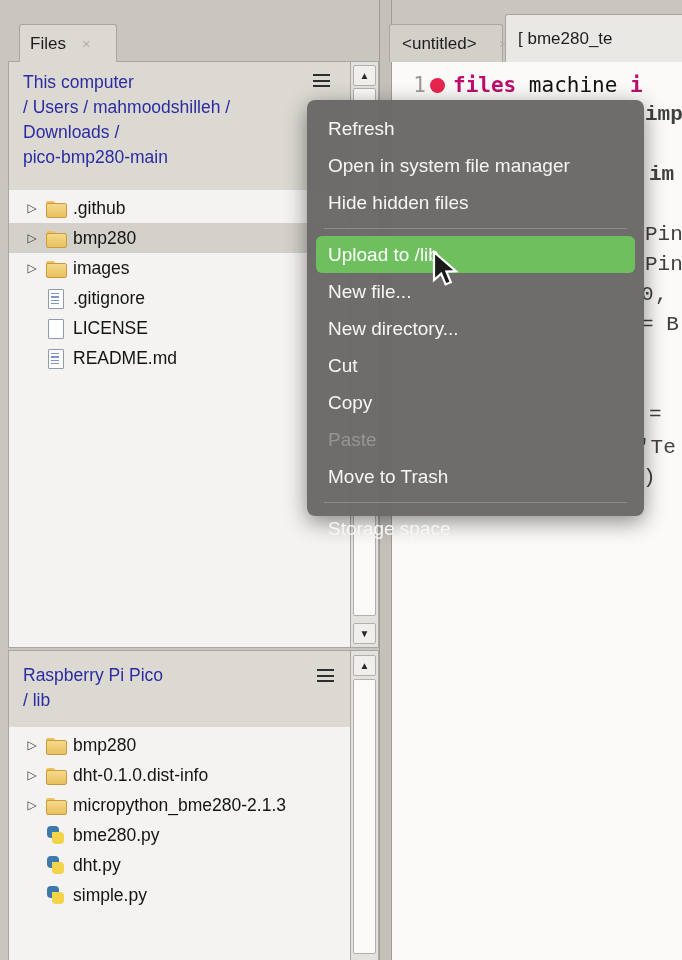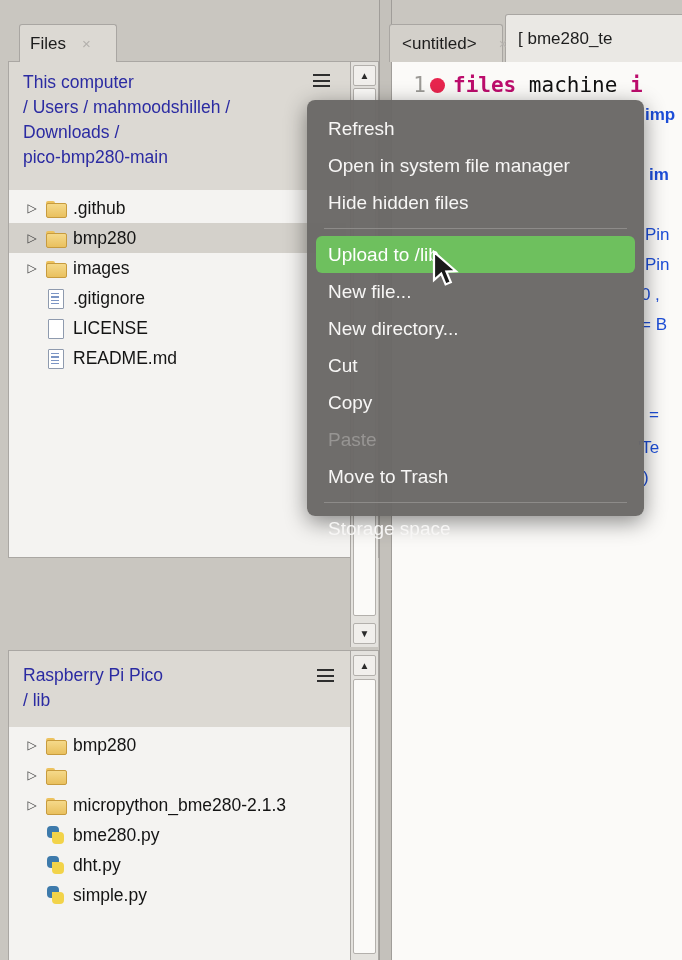--- a/index.html
+++ b/index.html
@@ -8,21 +8,21 @@
   .app { position:relative; width:682px; height:960px; background:#c9c6c0; overflow:hidden; }
 
   
   .files-tab { position:absolute; left:19px; top:24px; width:98px; height:38px;
     background:#dcd9d3; border:1px solid #a9a6a2; border-bottom:none; border-radius:3px 3px 0 0;
     display:flex; align-items:center; padding:0 10px; gap:16px; z-index:3; }
   .files-tab .lbl { font-size:17px; color:#1c1c1c; }
   .files-tab .x { color:#b3b0ac; font-size:15px; }
 
   .panel { position:absolute; left:8px; background:#f4f3f1; border:1px solid #aaa7a3; }
-  .panel-top { top:61px; width:371px; height:497px; }
+  .panel-top { top:61px; width:371px; height:587px; }
   .panel-bottom { top:650px; width:371px; height:310px; border-bottom:none; }
 
   .panel-header { background:#dcd9d3; padding:8px 10px 10px 14px; position:relative; }
   .path-line { color:#2b2ba2; font-size:17.5px; line-height:25px; font-weight:500; }
   .burger { position:absolute; width:17px; height:13px; display:flex; flex-direction:column; justify-content:space-between; cursor:pointer; }
   .burger i { display:block; height:2px; background:#2e2e2e; }
   .burger-top { right:48px; top:12px; }
   .burger-bottom { right:44px; top:18px; }
 
   .tree { padding-top:3px; }
@@ -62,21 +62,21 @@
   .etab1 .x { color:#b7b4b0; font-size:14px; }
   .etab2 { left:505px; top:14px; width:190px; height:48px; background:#eae8e4; z-index:1; overflow:hidden; }
 
   .codearea { position:absolute; left:392px; top:70px; width:290px; font-family:"DejaVu Sans Mono", monospace;
     font-size:21px; line-height:30px; color:#111; }
   .gut { display:inline-block; width:34px; text-align:right; color:#9b9995; margin-right:4px; }
   .bp { display:inline-block; width:15px; height:15px; border-radius:50%; background:#e8254e; vertical-align:-1px; margin-right:8px; }
   .kw { color:#bc0c6c; font-weight:bold; }
   .num { color:#b75b1e; }
   .str { color:#3a8a3f; }
-  .frag { position:absolute; font-family:Liberation Sans, sans-serif; font-size:17px; line-height:30px; color:#1d4ed8; white-space:pre; }
+  .frag { position:absolute; font-family:Liberation Mono, monospace; font-size:21px; line-height:30px; color:#404040; white-space:pre; }
 
   
   .menu { position:absolute; left:307px; top:100px; width:337px; height:416px;
     background:rgba(106,104,102,0.97); border-radius:8px; box-shadow:0 6px 22px rgba(0,0,0,.45);
     padding:10px 5px; z-index:10; }
   .mi { height:37px; display:flex; align-items:center; padding-left:16px; color:#f7f6f5; font-size:19px; }
   .mi.disabled { color:#979593; }
   .mi.hl { background:#6ec05e; border-radius:6px; margin:0 4px; padding-left:12px; color:#ffffff; }
   .msep { height:1px; background:#8d8b89; margin:7px 12px; }
 
@@ -156,20 +156,21 @@
     </div>
     <div class="tree" style="width:337px;">
       <div class="row">
         <span class="tw">▷</span>
         <span class="icon folder"></span>
         <span>bmp280</span>
       </div>
       <div class="row">
         <span class="tw">▷</span>
         <span class="icon folder"></span>
+        <span>dht-0.1.0.dist-info</span>
       </div>
       <div class="row">
         <span class="tw">▷</span>
         <span class="icon folder"></span>
         <span>micropython_bme280-2.1.3</span>
       </div>
       <div class="row">
         <span class="tw"></span>
         <span class="icon pyicon"></span>
         <span>bme280.py</span>

